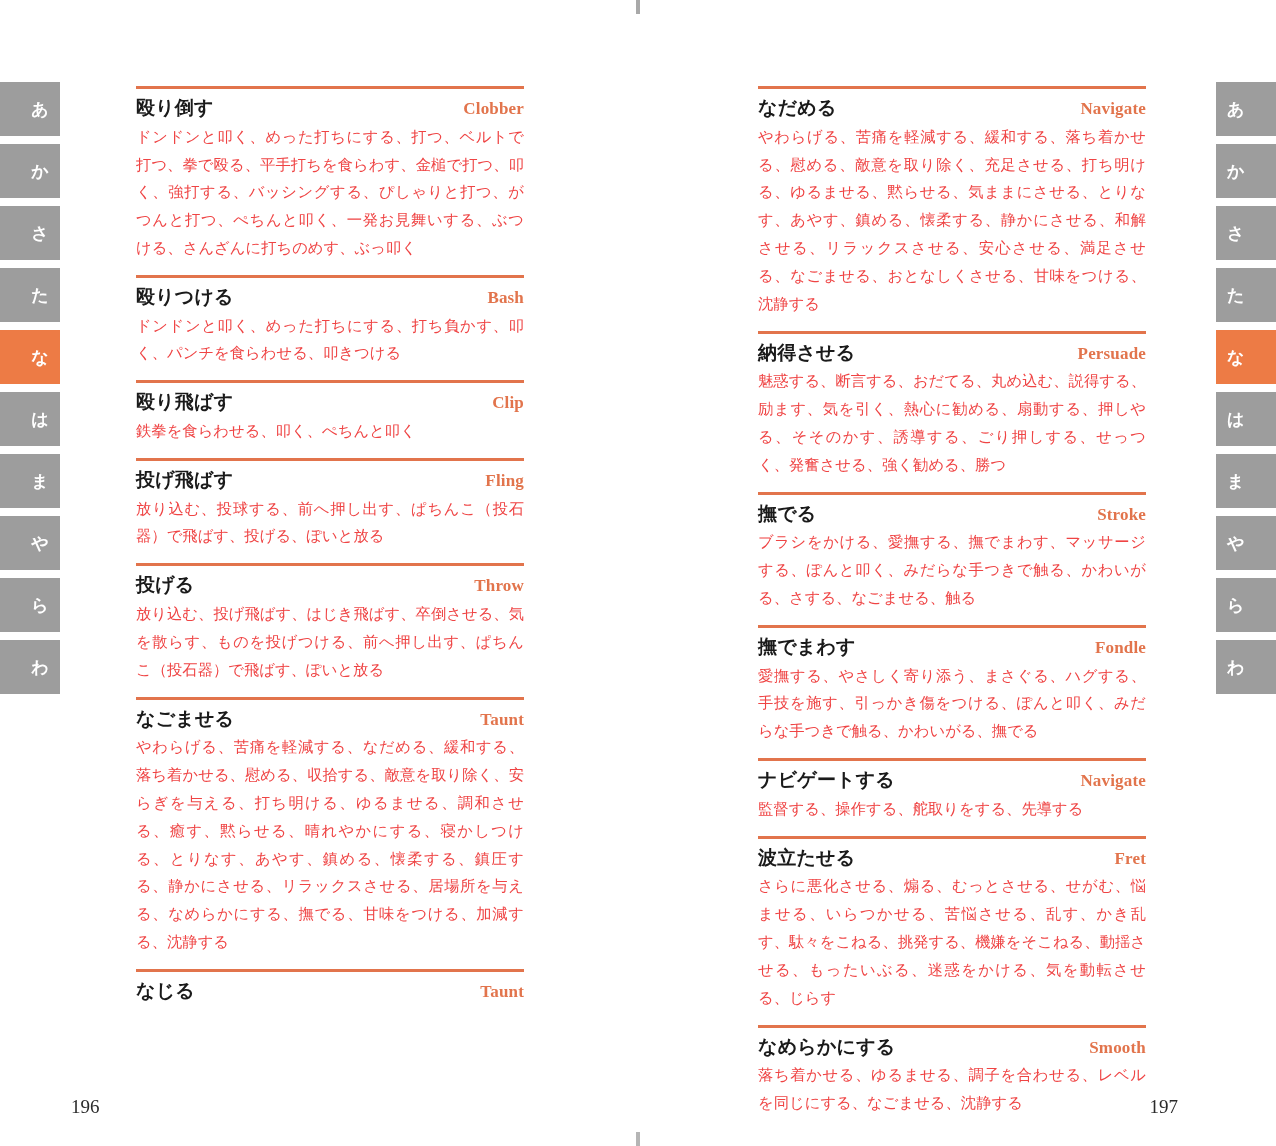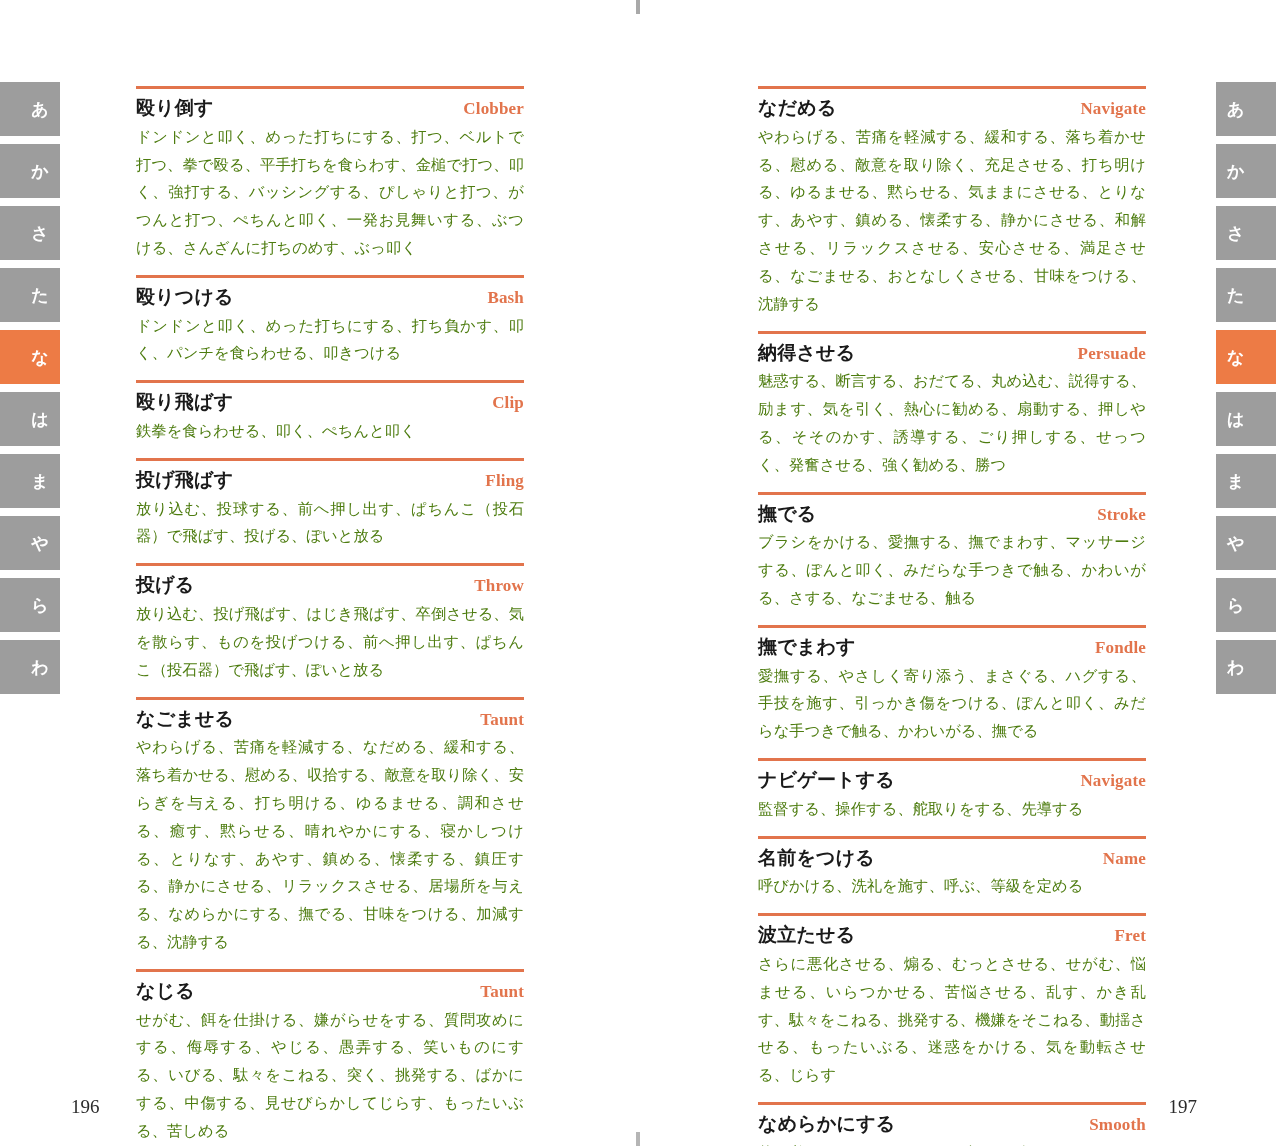--- a/index.html
+++ b/index.html
@@ -105,36 +105,36 @@
     color: #e2744c;
     letter-spacing: 0.01em;
     white-space: nowrap;
   }
 
   .synonyms {
     font-size: 15.3px;
     line-height: 1.82;
     text-align: justify;
     text-justify: inter-character;
-    color: #4d7c0f;
+    color: #ef4444;
     letter-spacing: 0.002em;
     margin: 0 0 13px 0;
     word-break: break-all;
   }
 
   
   .folio {
     position: absolute;
     bottom: 28px;
     font-family: "Liberation Serif", "DejaVu Serif", serif;
     font-size: 19px;
     color: #2b2b2b;
   }
   .folio.left  { left: 71px; }
-  .folio.right { right: 79px; }
+  .folio.right { right: 98px; }
 </style>
 </head>
 <body>
 
 <div class="crop-mark top"></div>
 <div class="crop-mark bottom"></div>
 
 <div class="tab-rail left" id="rail-left">
     <div class="tab">
       <span class="tab-label">あ</span>
@@ -249,21 +249,20 @@
           <span class="english">Taunt</span>
         </div>
         <p class="synonyms">やわらげる、苦痛を軽減する、なだめる、緩和する、落ち着かせる、慰める、収拾する、敵意を取り除く、安らぎを与える、打ち明ける、ゆるませる、調和させる、癒す、黙らせる、晴れやかにする、寝かしつける、とりなす、あやす、鎮める、懐柔する、鎮圧する、静かにさせる、リラックスさせる、居場所を与える、なめらかにする、撫でる、甘味をつける、加減する、沈静する</p>
       </div>
       <div class="entry">
         <div class="entry-rule"></div>
         <div class="entry-head">
           <span class="headword">なじる</span>
           <span class="english">Taunt</span>
         </div>
-        <p class="synonyms">せがむ、餌を仕掛ける、嫌がらせをする、質問攻めにする、侮辱する、やじる、愚弄する、笑いものにする、いびる、駄々をこねる、突く、挑発する、ばかにする、中傷する、見せびらかしてじらす、もったいぶる、苦しめる</p>
       </div>
     </div>
   <div class="page right" id="page-right">
       <div class="entry">
         <div class="entry-rule"></div>
         <div class="entry-head">
           <span class="headword">なだめる</span>
           <span class="english">Navigate</span>
         </div>
         <p class="synonyms">やわらげる、苦痛を軽減する、緩和する、落ち着かせる、慰める、敵意を取り除く、充足させる、打ち明ける、ゆるませる、黙らせる、気ままにさせる、とりなす、あやす、鎮める、懐柔する、静かにさせる、和解させる、リラックスさせる、安心させる、満足させる、なごませる、おとなしくさせる、甘味をつける、沈静する</p>
@@ -296,28 +295,20 @@
         <div class="entry-rule"></div>
         <div class="entry-head">
           <span class="headword">ナビゲートする</span>
           <span class="english">Navigate</span>
         </div>
         <p class="synonyms">監督する、操作する、舵取りをする、先導する</p>
       </div>
       <div class="entry">
         <div class="entry-rule"></div>
         <div class="entry-head">
-          <span class="headword">名前をつける</span>
-          <span class="english">Name</span>
-        </div>
-        <p class="synonyms">呼びかける、洗礼を施す、呼ぶ、等級を定める</p>
-      </div>
-      <div class="entry">
-        <div class="entry-rule"></div>
-        <div class="entry-head">
           <span class="headword">波立たせる</span>
           <span class="english">Fret</span>
         </div>
         <p class="synonyms">さらに悪化させる、煽る、むっとさせる、せがむ、悩ませる、いらつかせる、苦悩させる、乱す、かき乱す、駄々をこねる、挑発する、機嫌をそこねる、動揺させる、もったいぶる、迷惑をかける、気を動転させる、じらす</p>
       </div>
       <div class="entry">
         <div class="entry-rule"></div>
         <div class="entry-head">
           <span class="headword">なめらかにする</span>
           <span class="english">Smooth</span>

